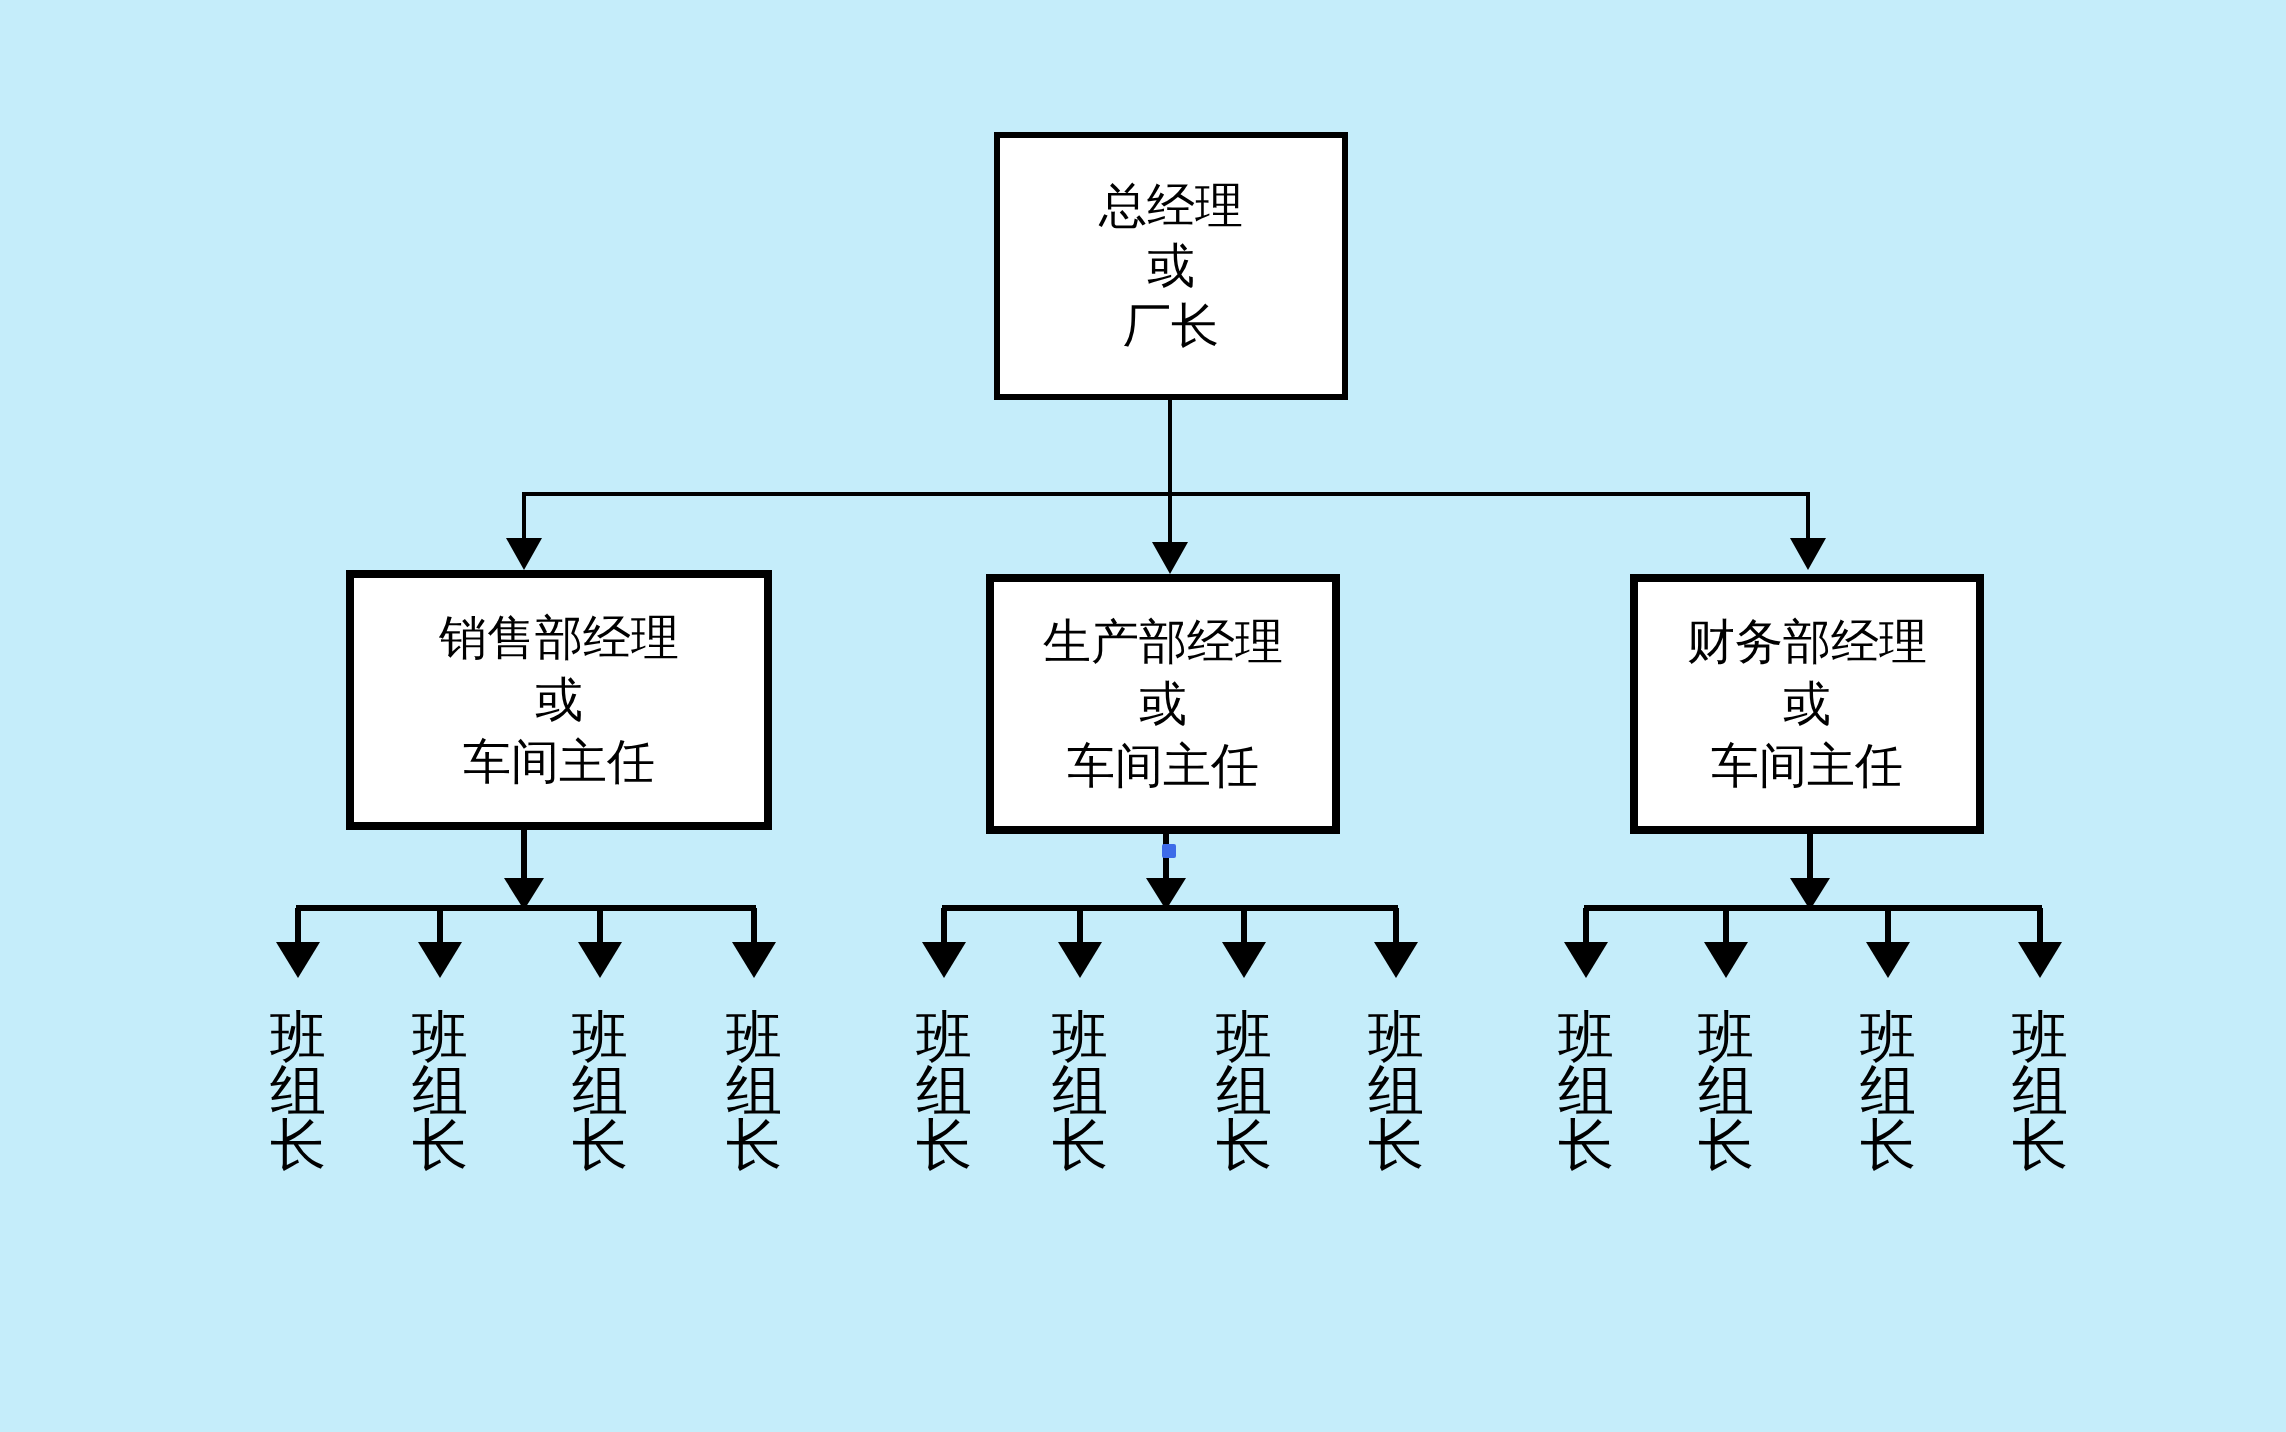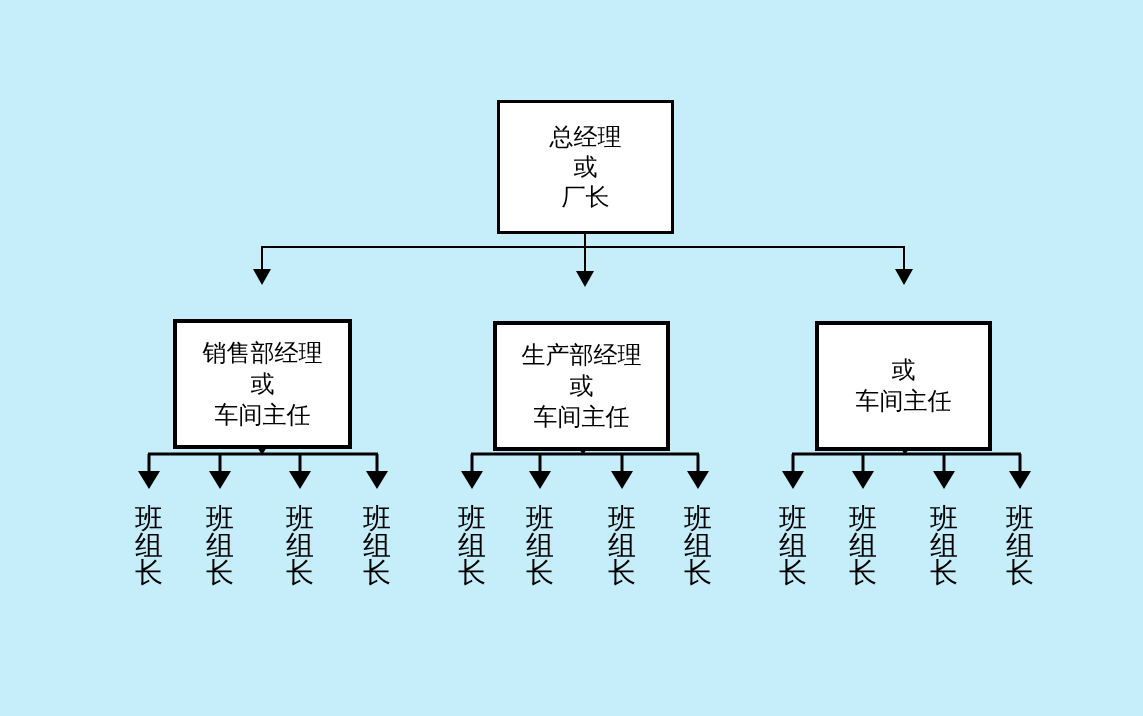--- a/index.html
+++ b/index.html
@@ -24,21 +24,20 @@
     background: #FFFFFF;
     border: 3px solid #000000;
     display: flex;
     flex-direction: column;
     justify-content: center;
     align-items: center;
     text-align: center;
     font-size: 24px;
     line-height: 30px;
     box-sizing: border-box;
-    margin-top: 34px;
   }
   .node.dept { border-width: 4px; line-height: 31px; }
   .leader {
     position: absolute;
     width: 28px;
     font-size: 28px;
     line-height: 27px;
     text-align: center;
     word-break: break-all;
     white-space: normal;
@@ -111,33 +110,34 @@
 
     <rect x="581" y="422" width="7" height="7" rx="1" fill="#3D6BE8"></rect>
   </svg>
 
   <div class="node root" style="left:497px; top:66px; width:177px; height:134px;">
     <div>总经理</div>
     <div>或</div>
     <div>厂长</div>
   </div>
 
-  <div class="node dept" style="left:173px; top:285px; width:179px; height:130px;">
+  <div class="node dept" style="left:173px; top:285px; width:213px; height:130px;">
     <div>销售部经理</div>
     <div>或</div>
     <div>车间主任</div>
   </div>
 
   <div class="node dept" style="left:493px; top:287px; width:177px; height:130px;">
     <div>生产部经理</div>
     <div>或</div>
     <div>车间主任</div>
   </div>
 
   <div class="node dept" style="left:815px; top:287px; width:177px; height:130px;">
+    <div>财务部经理</div>
     <div>或</div>
     <div>车间主任</div>
   </div>
 
   <div class="leader" style="left:135px; top:505px;">班组长</div>
   <div class="leader" style="left:206px; top:505px;">班组长</div>
   <div class="leader" style="left:286px; top:505px;">班组长</div>
   <div class="leader" style="left:363px; top:505px;">班组长</div>
 
   <div class="leader" style="left:458px; top:505px;">班组长</div>

